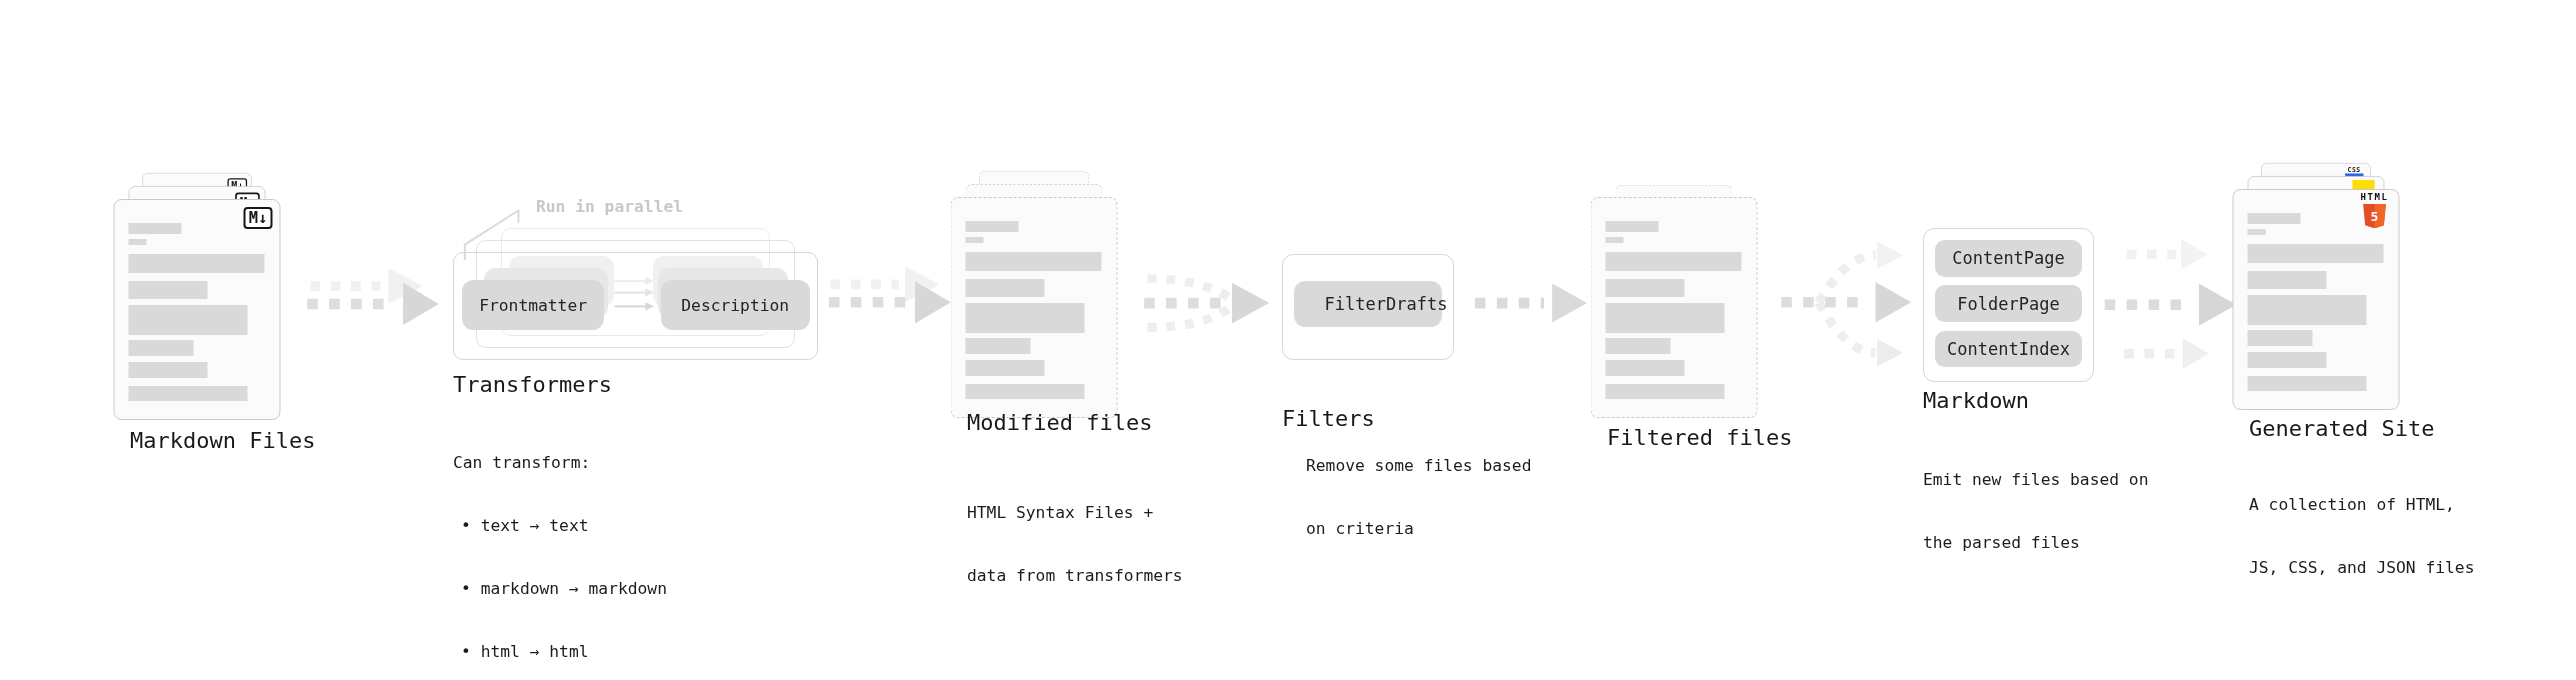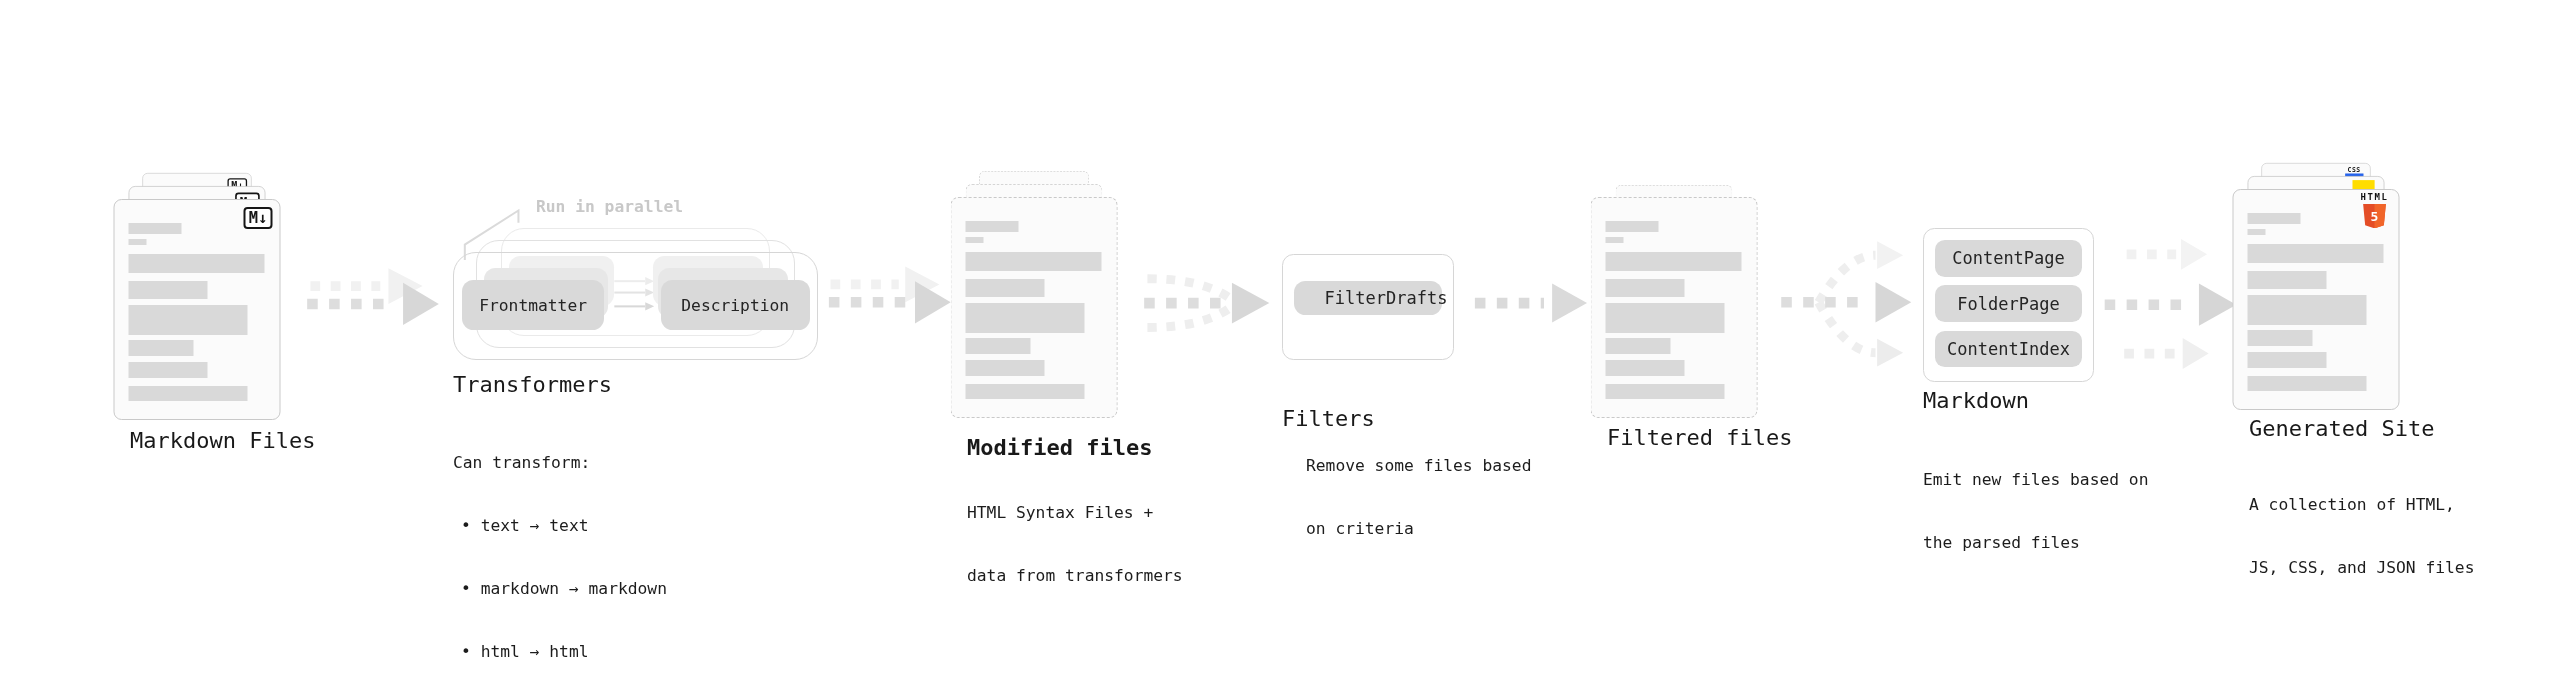--- a/index.html
+++ b/index.html
@@ -40,21 +40,21 @@
   .css-badge b { display:block; font-size:9.8px; line-height:9.8px; letter-spacing:0.8px; color:#111; }
   .css-badge .css-bar { display:block; width:28px; height:4.9px; margin:1.6px auto 0; background:#2563eb; }
 
   .js-badge { position:absolute; top:4.1px; right:11.4px; width:27px; height:21px; background:#ffdd00; }
 
   .html5-badge { position:absolute; top:3.3px; right:9px; width:29px; text-align:center; }
   .html5-badge b { display:block; font-size:9px; line-height:9.8px; letter-spacing:1.6px; color:#111; }
   .html5-badge svg { display:block; margin:0.8px auto 0; }
 
   
-  .tbox { position:absolute; height:108px; border-radius:23px; box-sizing:border-box; background:transparent; }
+  .tbox { position:absolute; height:108px; border-radius:10px; box-sizing:border-box; background:transparent; }
   .tbox.front { border:1.6px solid #d6d6d6; }
   .tbox.mid   { border:1.6px solid #e1e1e1; }
   .tbox.far   { border:1.6px solid #eaeaea; }
   .tpill { position:absolute; top:27px; height:50px; border-radius:11.4px;
            display:flex; align-items:center; justify-content:center;
            font-size:16.3px; color:#242424; }
 
   .panel { position:absolute; border:1.6px solid #d6d6d6; border-radius:11.4px;
            background:#ffffff; box-sizing:border-box; }
   .ppill { position:absolute; left:10.6px; right:10.6px; border-radius:9.8px; background:#d9d9d9;
@@ -226,28 +226,28 @@
           <i></i>
           <i></i>
           <i></i>
           <i></i>
           <i></i>
           <i></i>
           <i></i>
         </div>
     </div>
   </div>
-  <div class="stage-label" style="left:967px; top:436px;font-weight:bold;">Modified files</div>
+  <div class="stage-label" style="left:967px; top:411px;">Modified files</div>
   <div class="stage-desc" style="left:967px; top:460px;">
     <div>HTML Syntax Files +</div>
     <div>data from transformers</div>
   </div>
 
   <div class="panel" style="left:1282px; top:254px; width:172px; height:106px;">
-    <div class="ppill" style="top:26px; height:34px; border-radius:11.4px;padding-left:36px;">FilterDrafts</div>
+    <div class="ppill" style="top:26px; height:46px; border-radius:11.4px;padding-left:36px;">FilterDrafts</div>
   </div>
   <div class="stage-label" style="left:1282px; top:375px;margin-top:32px;">Filters</div>
   <div class="stage-desc" style="left:1282px; top:413px;margin-left:24px;">
     <div>Remove some files based</div>
     <div>on criteria</div>
   </div>
 
   <div class="stack" style="left:1605px; top:197px;">
     <div class="card dashed backF">
       <div class="bars">

